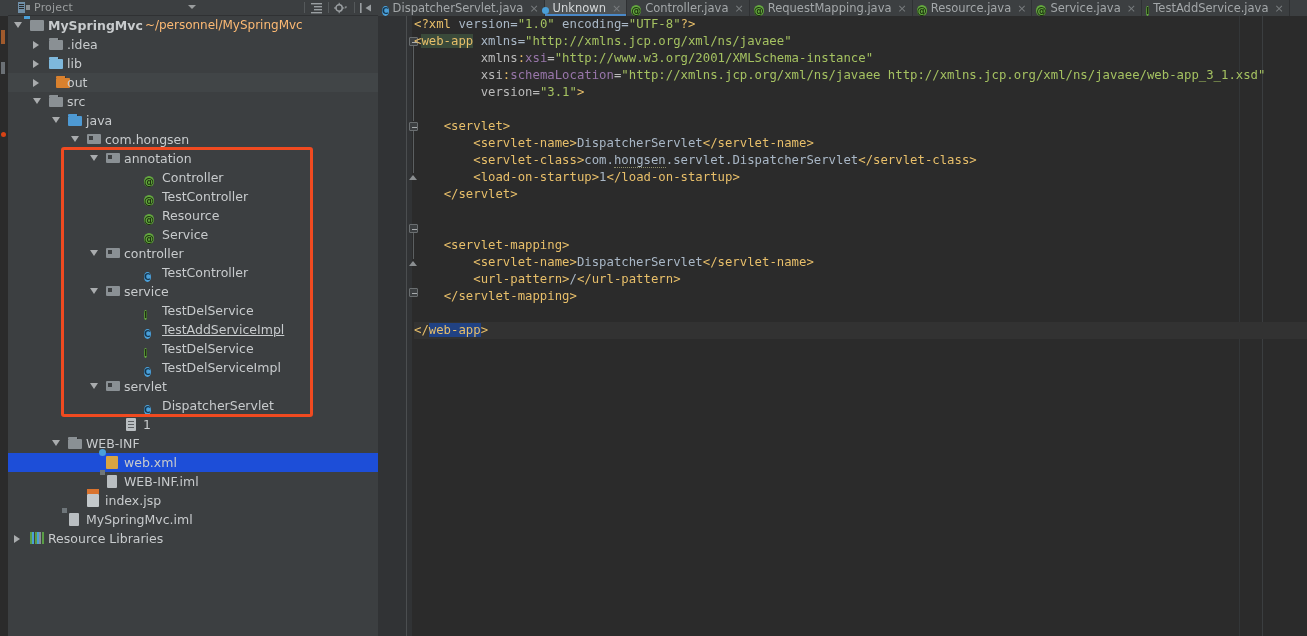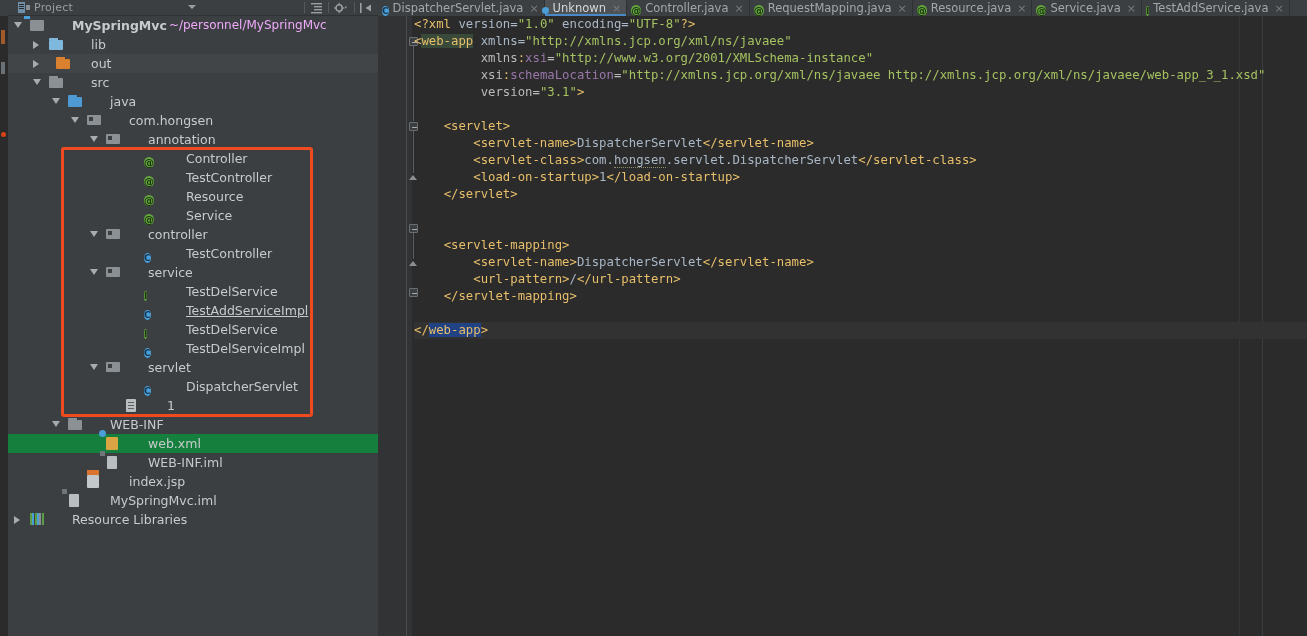--- a/index.html
+++ b/index.html
@@ -48,35 +48,35 @@
 
   .tree-area {
     position: absolute; left: 0; top: 16px; width: 370px; height: 620px;
     background: #3c3f41; overflow: hidden;
   }
   .row {
     position: relative; height: 19px; line-height: 19px;
     white-space: nowrap; font-size: 12.5px; color: #c8cbcd;
   }
   .row.zebra { background: #414547; text-align: center; }
-  .row.selected { background: #15803d; }
+  .row.selected { background: #1d4ed8; }
   .row .arrow {
     position: absolute; top: 6px; width: 0; height: 0;
   }
   .row .arrow.collapsed {
     border-top: 4.5px solid transparent; border-bottom: 4.5px solid transparent;
     border-left: 6px solid #a9acae;
   }
   .row .arrow.expanded {
     border-left: 4.5px solid transparent; border-right: 4.5px solid transparent;
     border-top: 6px solid #a9acae;
   }
   .row .ico { position: absolute; top: 3px; width: 14px; height: 14px; }
-  .row .lbl { position: absolute; top: 0; margin-left: 24px; }
-  .row .sub { color: #f0abfc; font-size: 12px; }
+  .row .lbl { position: absolute; top: 0; }
+  .row .sub { color: #fdba74; font-size: 12px; }
 
   
   .fi { position: relative; width: 14px; height: 12px; margin-top:1px; }
   .fi .tab { position:absolute; left:0; top:0; width:6px; height:2px; border-radius:1px 1px 0 0; }
   .fi .bd  { position:absolute; left:0; top:2px; width:14px; height:10px; border-radius:1px; }
   .fi-grey .tab, .fi-grey .bd { background:#8a9094; }
   .fi-blue .tab, .fi-blue .bd { background:#4e9ad4; }
   .fi-orange .tab, .fi-orange .bd { background:#d9812e; }
   .fi-lblue .tab, .fi-lblue .bd { background:#7eb8dc; }
 
@@ -244,20 +244,25 @@
 
     <div class="tree-area">
         <div class="row">
           <span class="arrow expanded" style="left: 6px;"></span>
           <span class="ico" style="left: 22px;"><span class="projicon"><span class="bd"></span><span class="sq"></span></span></span>
           <span class="lbl" style="left: 40px; font-weight: bold;">MySpringMvc</span>
           <span class="lbl sub" style="left: 136.9px;">~/personnel/MySpringMvc</span>
         </div>
         <div class="row">
           <span class="arrow collapsed" style="left: 25px;"></span>
+          <span class="ico" style="left: 41px;"><span class="fi fi-grey"><span class="tab"></span><span class="bd"></span></span></span>
+          <span class="lbl" style="left: 59px;">.idea</span>
+        </div>
+        <div class="row">
+          <span class="arrow collapsed" style="left: 25px;"></span>
           <span class="ico" style="left: 41px;"><span class="fi fi-lblue"><span class="tab"></span><span class="bd"></span></span></span>
           <span class="lbl" style="left: 59px;">lib</span>
         </div>
         <div class="row zebra">
           <span class="arrow collapsed" style="left: 25px;"></span>
           <span class="ico" style="left: 41px;"><span class="fi fi-orange"><span class="tab"></span><span class="bd"></span></span></span>
           <span class="lbl" style="left: 59px;">out</span>
         </div>
         <div class="row">
           <span class="arrow expanded" style="left: 25px;"></span>

